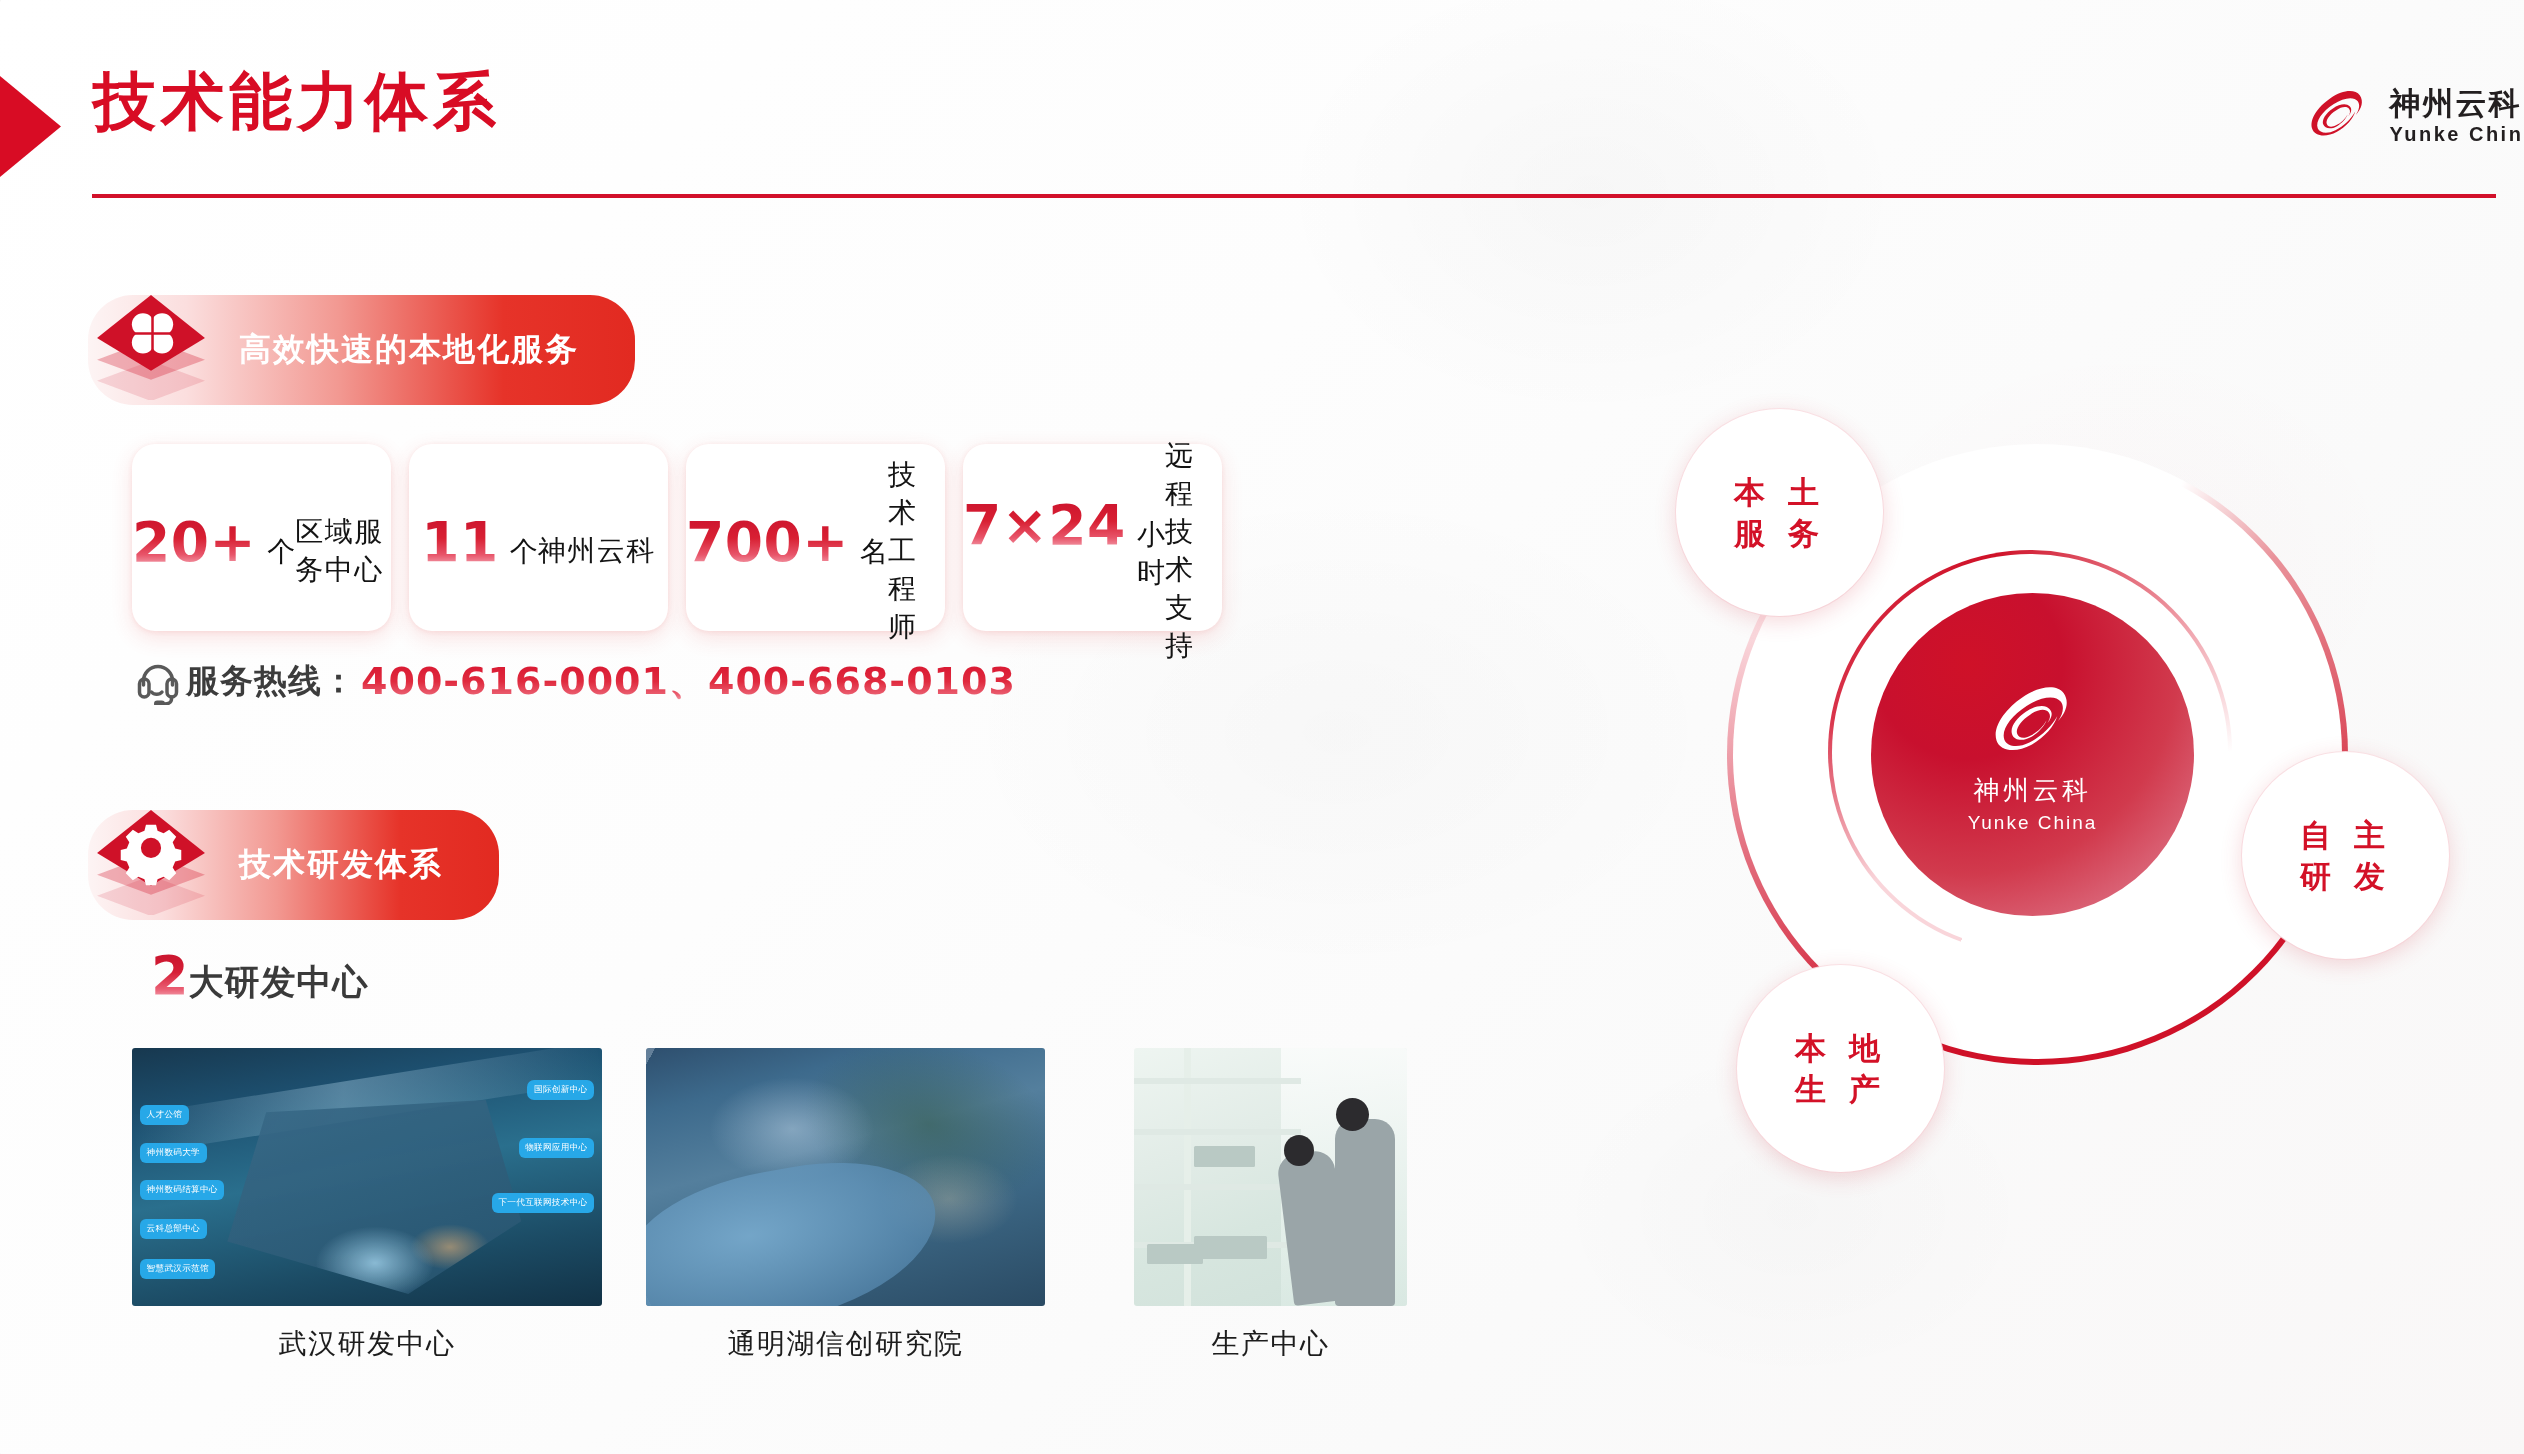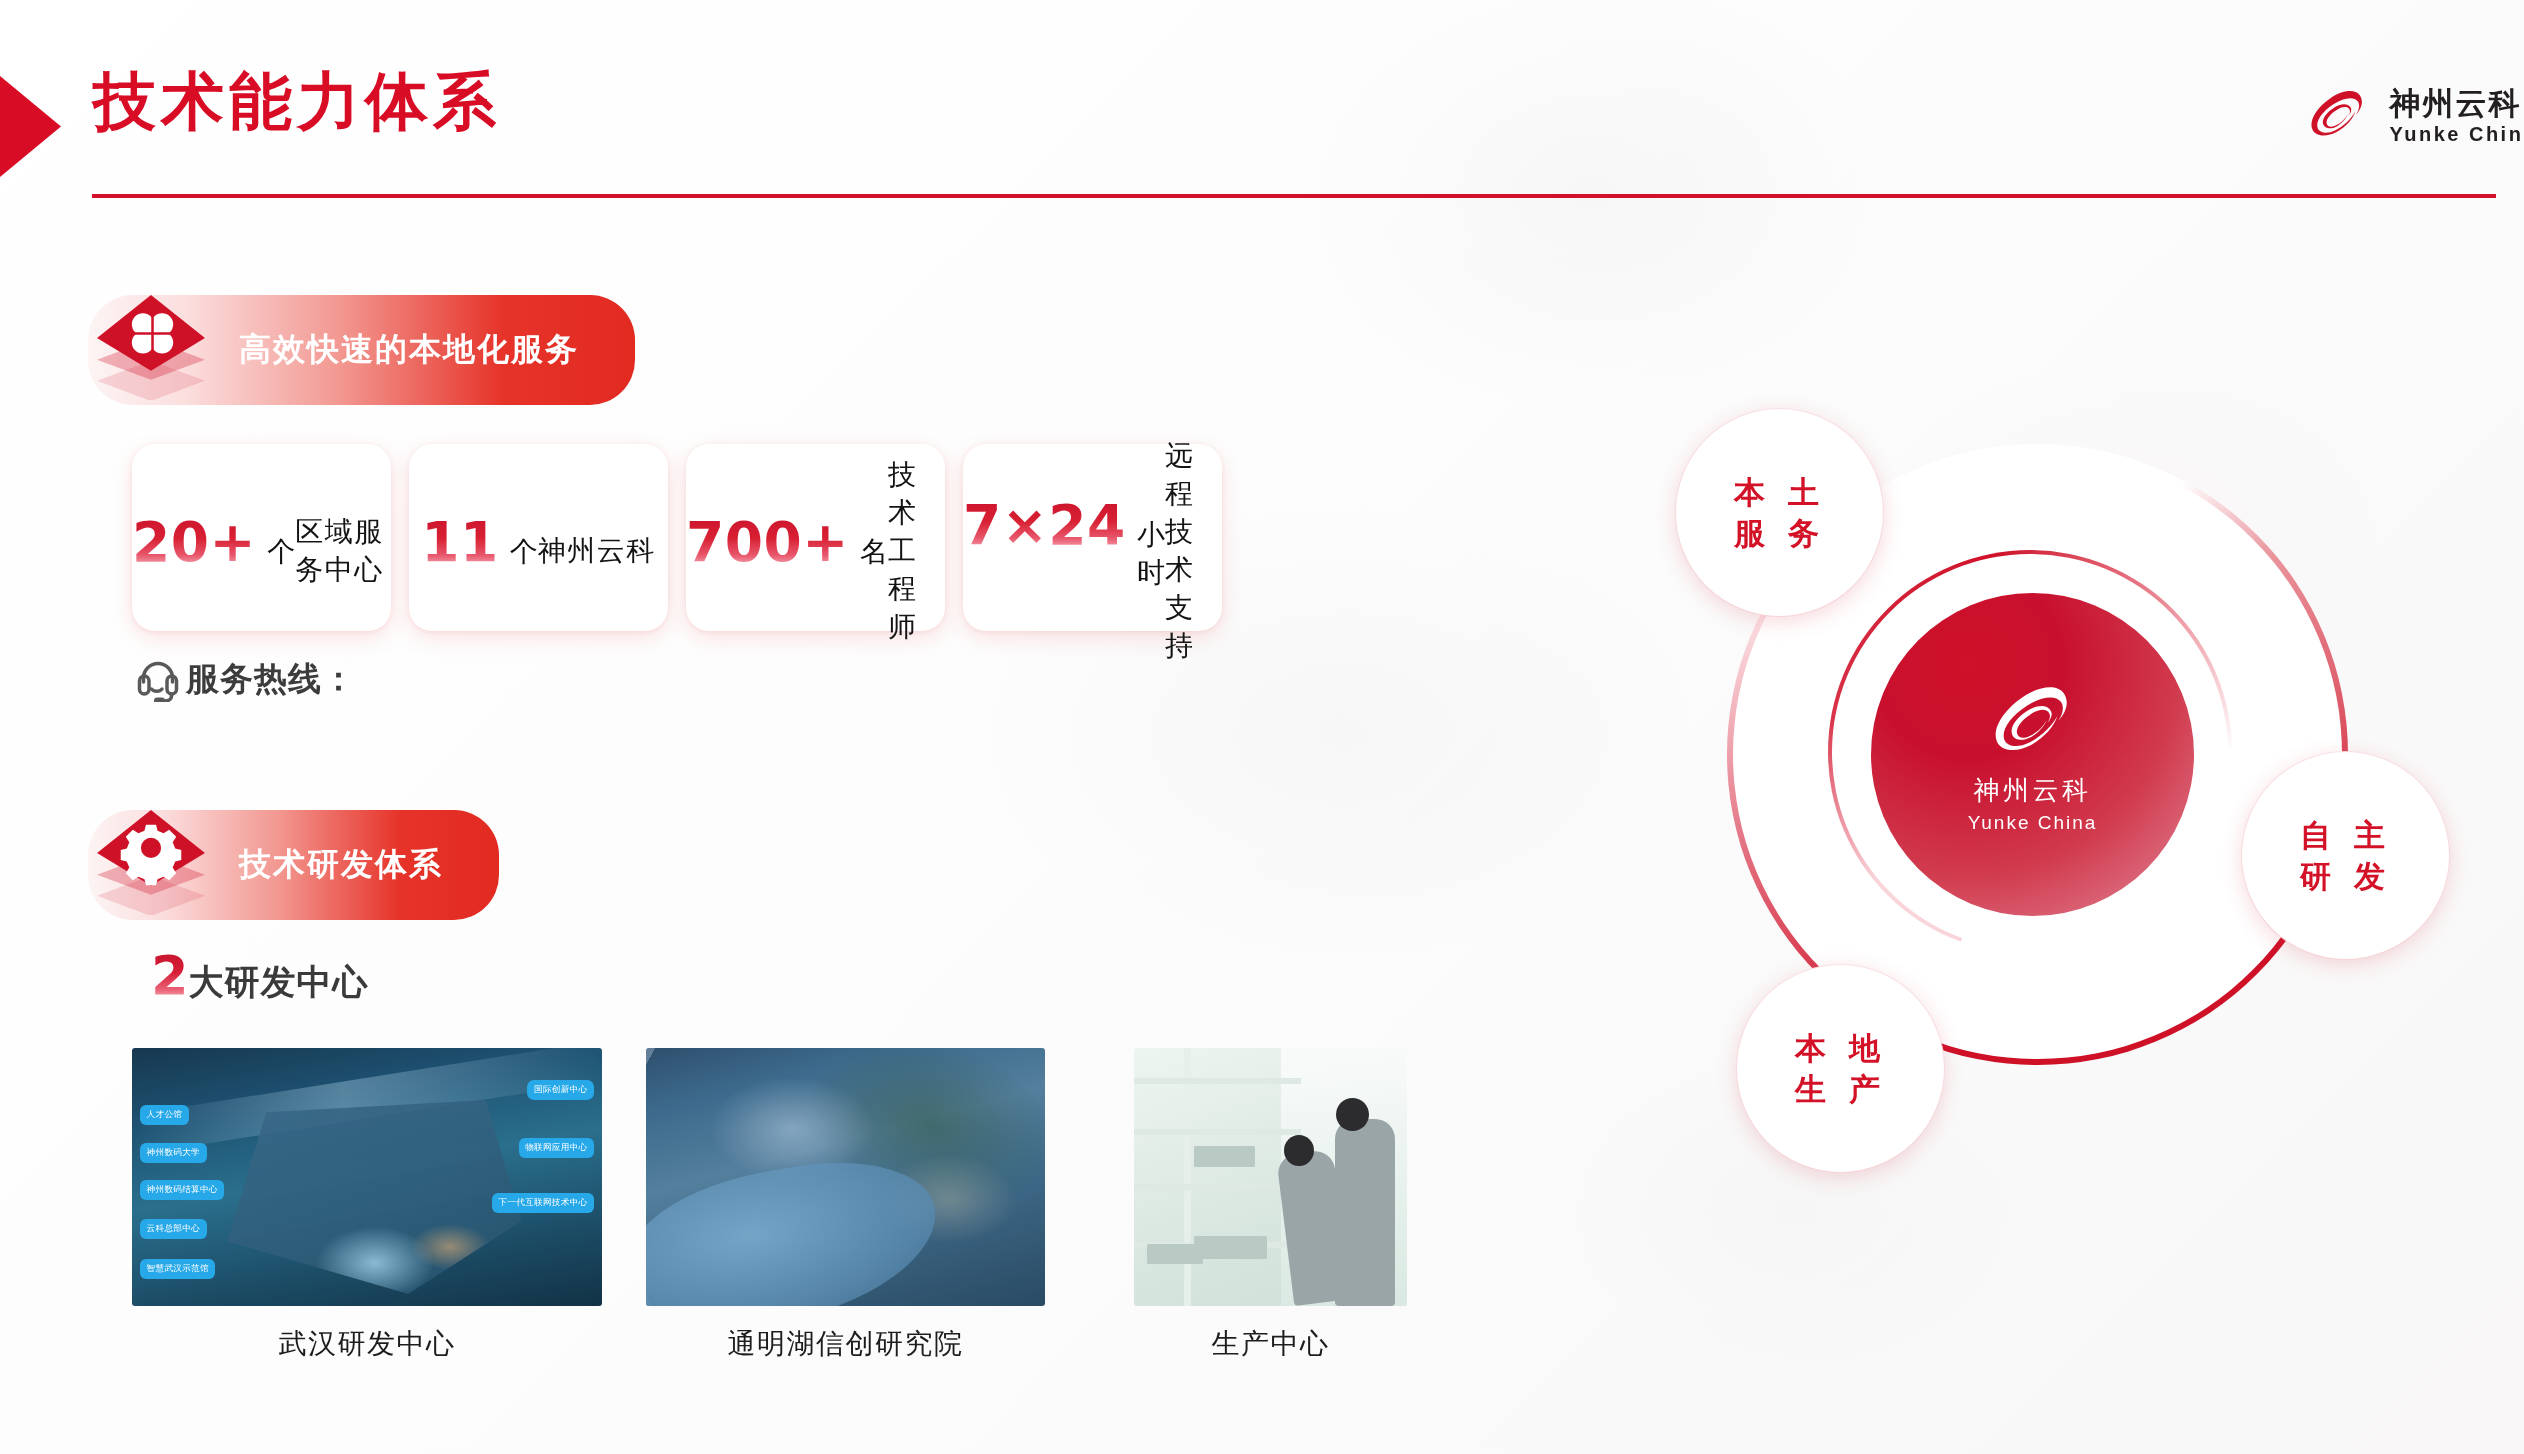--- a/index.html
+++ b/index.html
@@ -307,20 +307,21 @@
 <div class="hotline">
   <svg class="hotline-icon" viewBox="0 0 92 92">
     <path d="M17 52V44c0-16 13-29 29-29s29 13 29 29v8" fill="none" stroke="#595959" stroke-width="7" stroke-linecap="round"></path>
     <rect x="9" y="40" width="19" height="36" rx="9.5" fill="none" stroke="#595959" stroke-width="7"></rect>
     <rect x="64" y="40" width="19" height="36" rx="9.5" fill="none" stroke="#595959" stroke-width="7"></rect>
     <path d="M33 66c5 6 16 6 21 0" fill="none" stroke="#595959" stroke-width="7" stroke-linecap="round"></path>
     <path d="M73 76v4c0 7-7 10-14 10" fill="none" stroke="#595959" stroke-width="7" stroke-linecap="round"></path>
     <rect x="38" y="83" width="22" height="13" rx="6.5" fill="#595959"></rect>
   </svg>
   <span class="hotline-label">服务热线：</span>
+  <span class="hotline-number">400-616-0001、400-668-0103</span>
 </div>
 
 <div class="section-badge" style="left:88px; top:810px;">
   <div class="badge-pill">
     <span class="badge-label">技术研发体系</span>
   </div>
   <svg class="badge-icon" viewBox="0 0 230 230">
     <polygon points="115,152 222,192 115,232 8,192" fill="#cf1128" opacity="0.14"></polygon>
     <polygon points="115,110 222,150 115,190 8,150" fill="#cf1128" opacity="0.30"></polygon>
     <polygon points="115,22 222,107 115,172 8,107" fill="#cf1128"></polygon>

